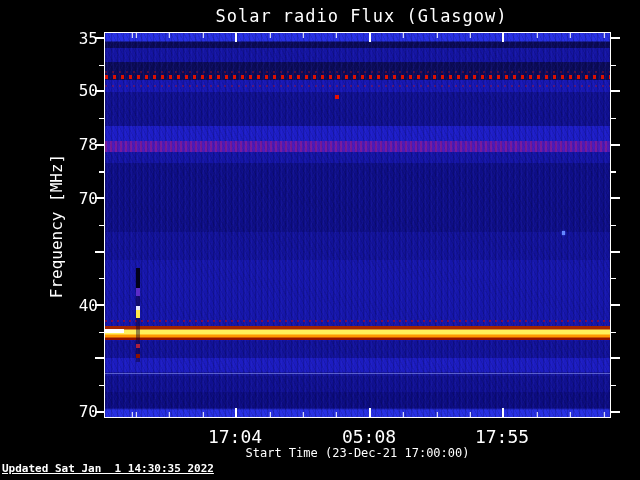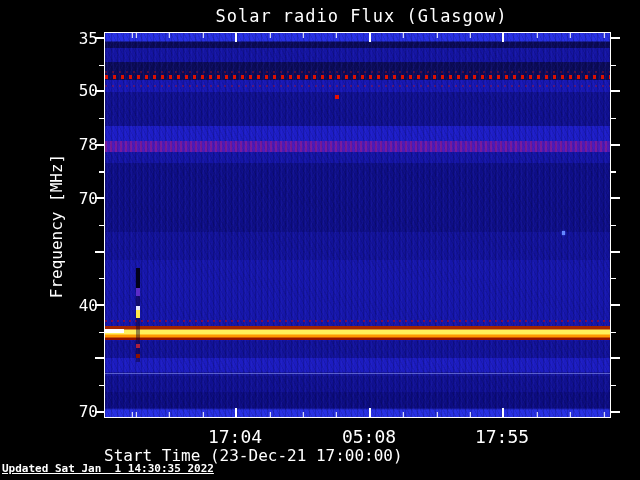--- a/index.html
+++ b/index.html
@@ -81,21 +81,21 @@
   .tt-minor{left:0;top:0;width:505px;height:5px;
     background:repeating-linear-gradient(90deg,var(--frame,#fff) 0 1px, transparent 1px 33.4px);
     background-position-x:30.8px;}
   .bt-minor{left:0;bottom:0;width:505px;height:5px;
     background:repeating-linear-gradient(90deg,var(--frame,#fff) 0 1px, transparent 1px 33.4px);
     background-position-x:30.8px;}
   .x-major{width:2px;height:9px;background:var(--frame,#fff);}
   
   .ytick{left:30px;width:68px;text-align:right;font-size:16px;line-height:19px;white-space:pre;}
   .xtick{width:90px;top:426px;text-align:center;font-size:18px;white-space:pre;}
-  .x-title{left:104px;top:446px;width:507px;font-size:16px;white-space:pre;}
+  .x-title{left:104px;top:446px;width:507px;text-align:center;font-size:12px;white-space:pre;}
   .y-title{
     top:226px;left:56px;transform:translate(-50%,-50%) rotate(-90deg);
     font-size:16px;white-space:nowrap;
   }
   .updated{
     left:2px;top:462px;font-size:11px;font-weight:bold;
     text-decoration:underline;white-space:pre;letter-spacing:0;
   }
 </style>
 </head>

